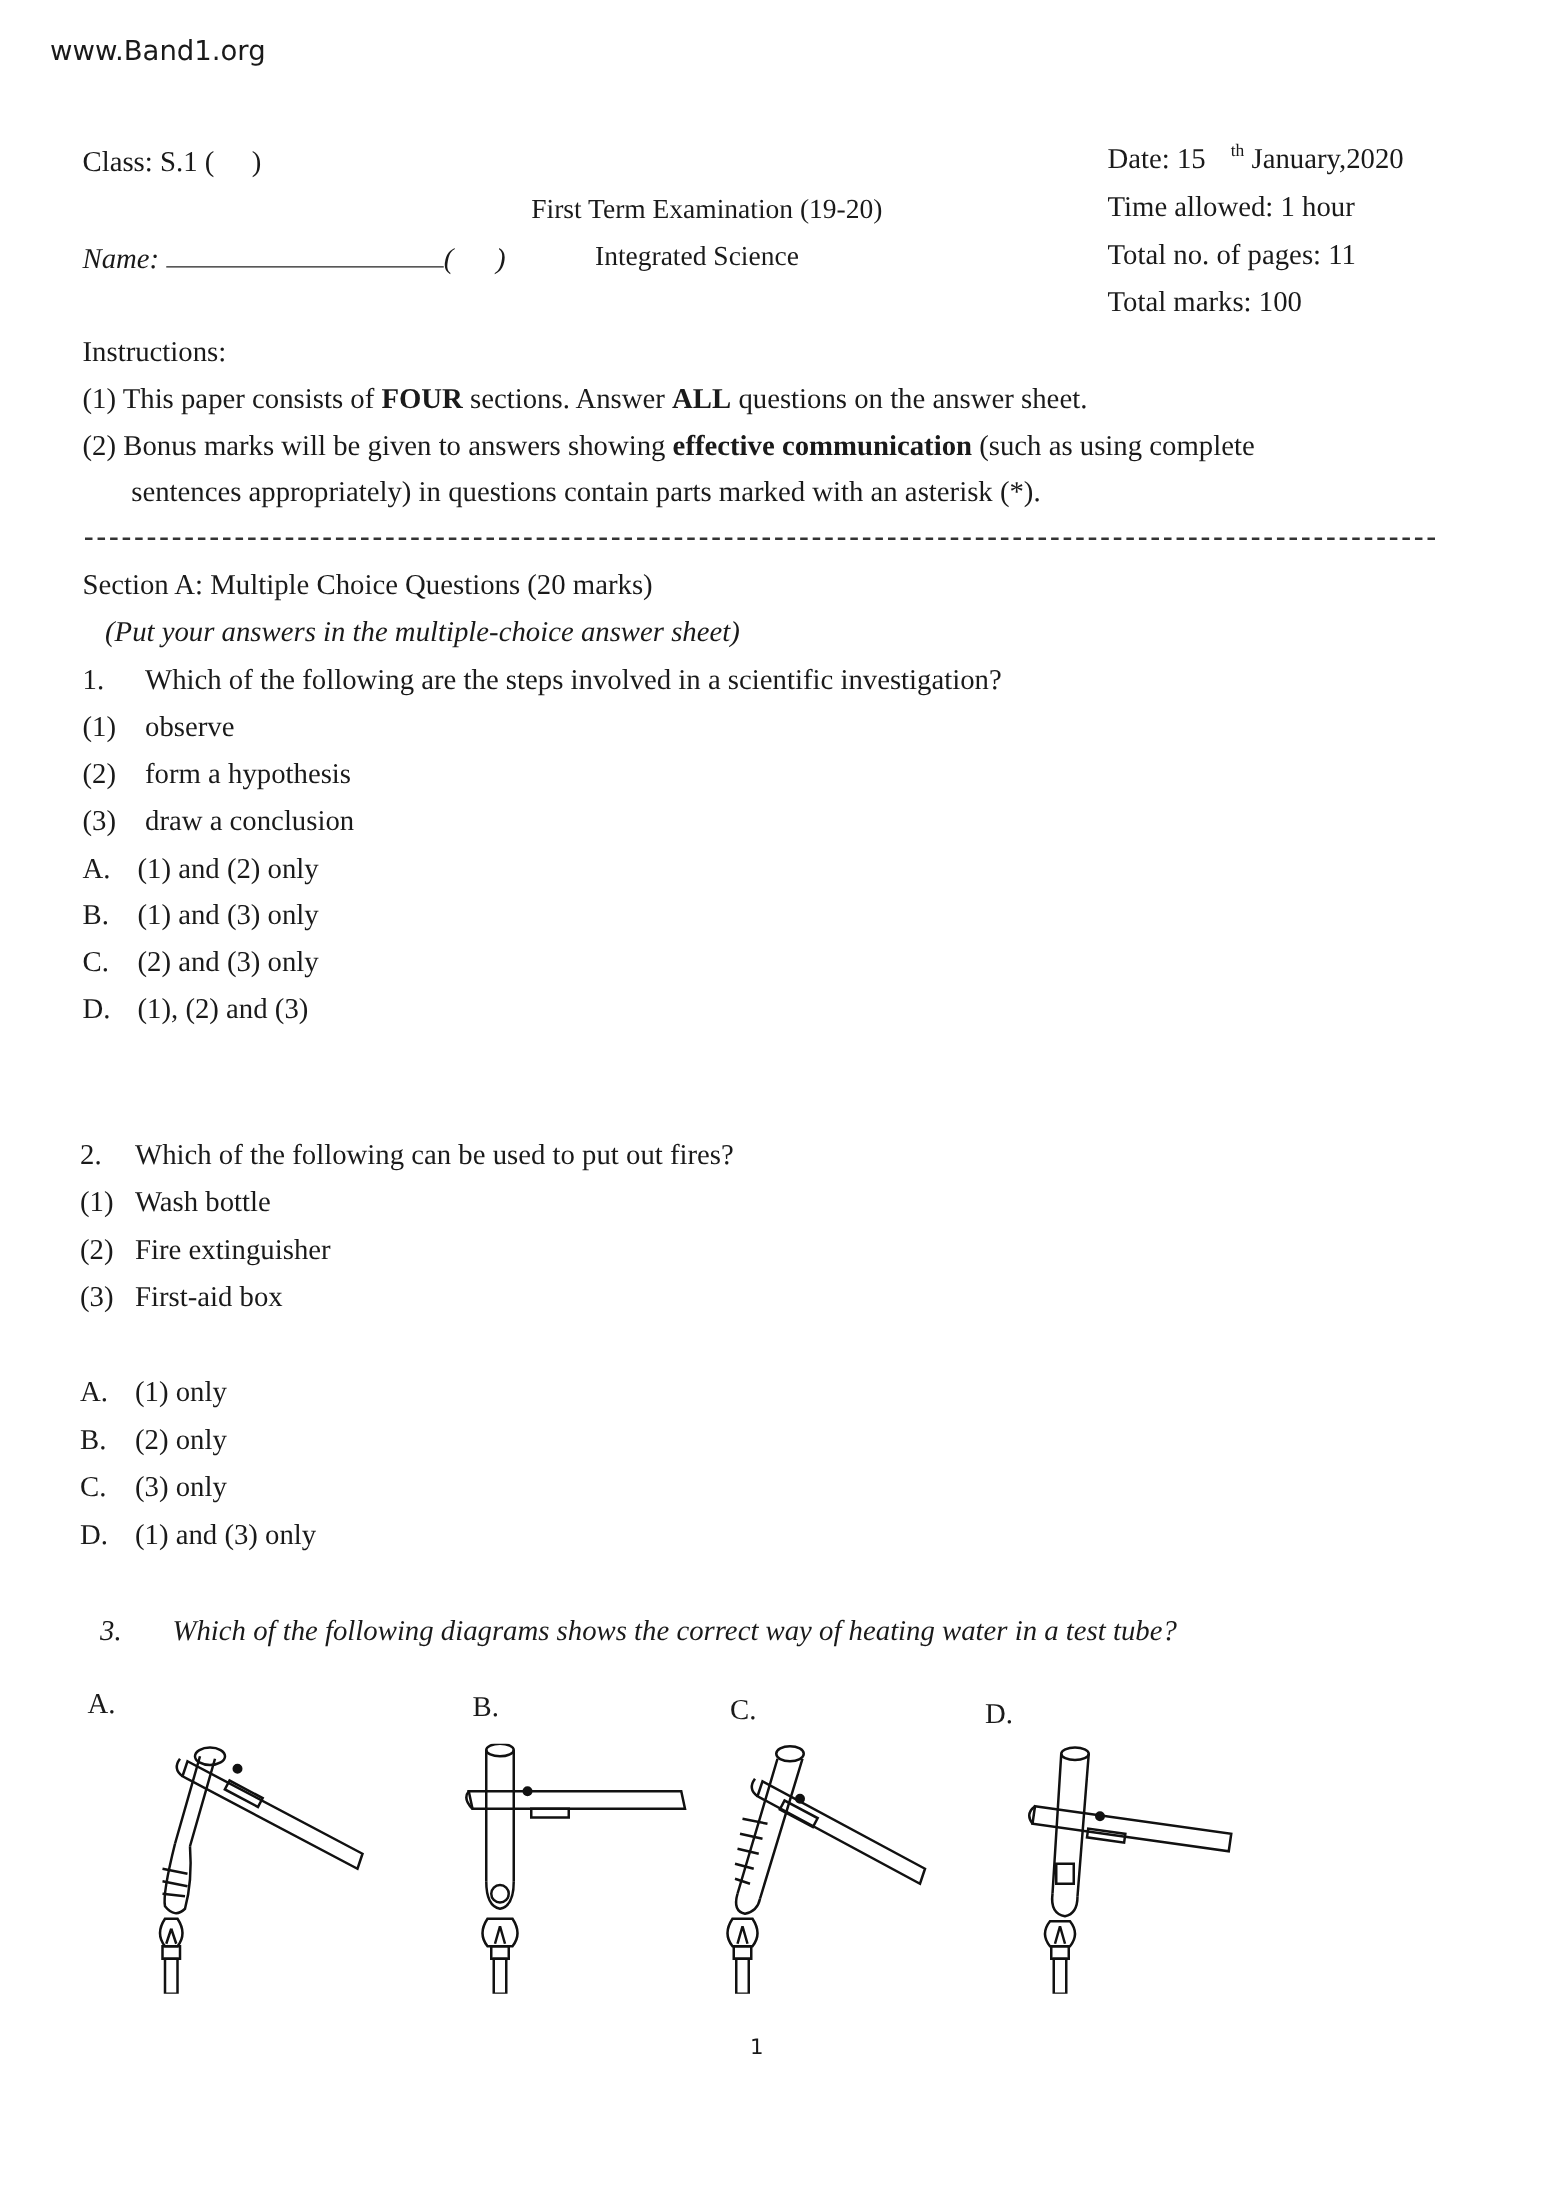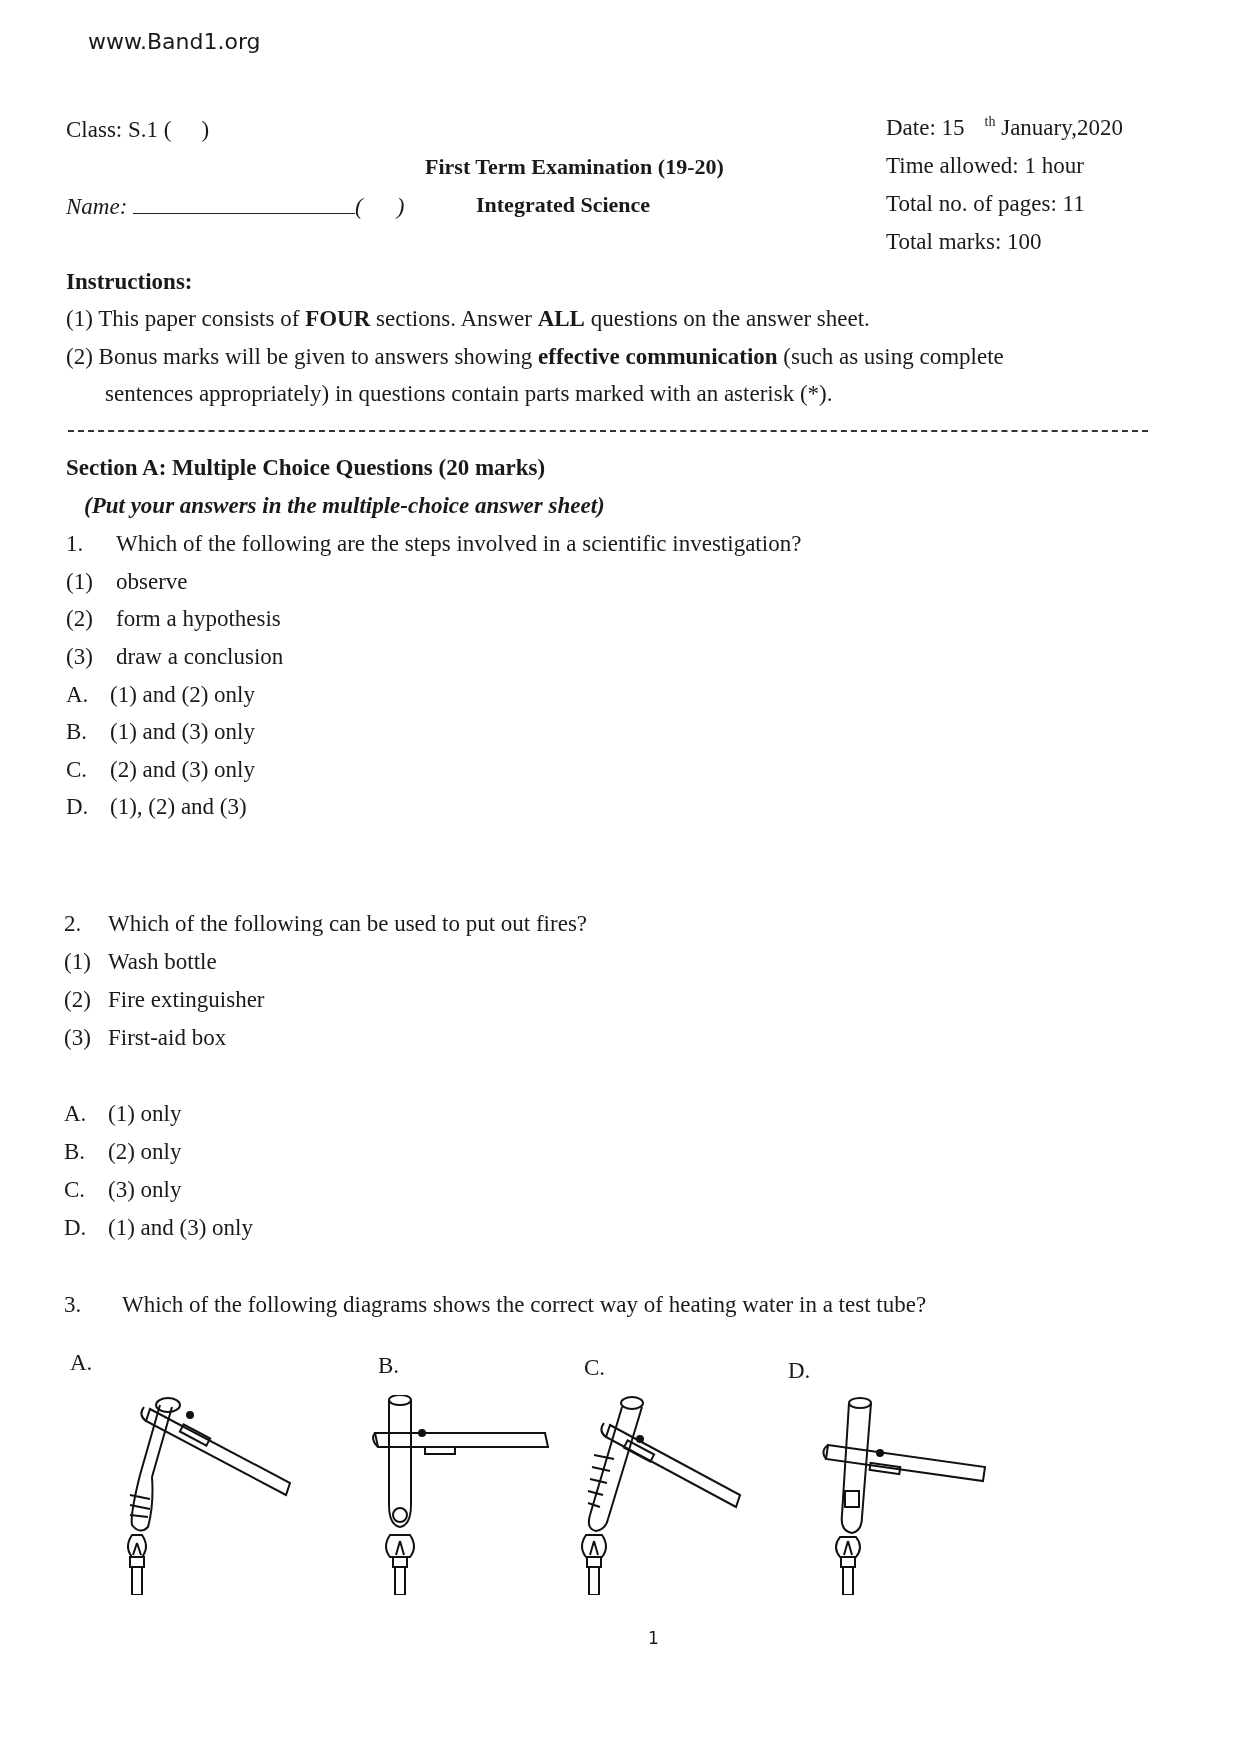--- a/index.html
+++ b/index.html
@@ -1,20 +1,20 @@
 <!DOCTYPE html>
 <html><head>
 <meta charset="utf-8">
 <style>
   html, body { margin:0; padding:0; background:#ffffff; }
   body { width:1240px; height:1754px; position:relative; overflow:hidden; color:#1a1a1a; font-family:"Liberation Serif", serif; }
   .abs { position:absolute; white-space:nowrap; }
-  .sans { font-family:"DejaVu Sans", sans-serif;margin-left:48px; }
+  .sans { font-family:"DejaVu Sans", sans-serif; }
   .serif { font-family:"Liberation Serif", serif; font-size:23px; }
-  .b { font-weight:bold; }
+  .b { font-weight:normal; }
   .i { font-style:italic; }
   .num { display:inline-block; width:50px; }
   .opt { display:inline-block; width:44px; }
   .dash { position:absolute; left:68px; top:430px; width:1080px; border-top:2px dashed #333; }
   .name-line { display:inline-block; width:222px; border-bottom:1.5px solid #222; height:20px; vertical-align:baseline; }
   sup { font-size:14px;padding-left:20px; }
   svg { position:absolute; }
 </style>
 </head>
 <body>
@@ -68,21 +68,21 @@
   <span class="opt">2.</span><span>Which of the following can be used to put out fires?</span>
 </div>
 <div class="abs serif" style="left:64px;top:949px;"><span class="opt">(1)</span><span>Wash bottle</span></div>
 <div class="abs serif" style="left:64px;top:987px;"><span class="opt">(2)</span><span>Fire extinguisher</span></div>
 <div class="abs serif" style="left:64px;top:1025px;"><span class="opt">(3)</span><span>First-aid box</span></div>
 <div class="abs serif" style="left:64px;top:1101px;"><span style="display:inline-block;width:44px;">A.</span><span>(1) only</span></div>
 <div class="abs serif" style="left:64px;top:1139px;"><span style="display:inline-block;width:44px;">B.</span><span>(2) only</span></div>
 <div class="abs serif" style="left:64px;top:1177px;"><span style="display:inline-block;width:44px;">C.</span><span>(3) only</span></div>
 <div class="abs serif" style="left:64px;top:1215px;"><span style="display:inline-block;width:44px;">D.</span><span>(1) and (3) only</span></div>
 
-<div class="abs serif" style="left:64px;top:1292px;">
+<div class="abs serif" style="left:80px;top:1292px;font-style:italic;">
   <span class="num" style="width:58px;">3.</span><span>Which of the following diagrams shows the correct way of heating water in a test tube?</span>
 </div>
 <div class="abs serif" style="left:70px;top:1350px;">A.</div>
 <div class="abs serif" style="left:378px;top:1353px;">B.</div>
 <div class="abs serif" style="left:584px;top:1355px;">C.</div>
 <div class="abs serif" style="left:788px;top:1358px;">D.</div>
 
 <svg style="left:110px;top:1395px;" width="200" height="200" viewBox="0 0 200 200">
   <g fill="none" stroke="#111" stroke-width="2">
     <path d="M50 10 L30 80 M62 12 L42 82"></path>

